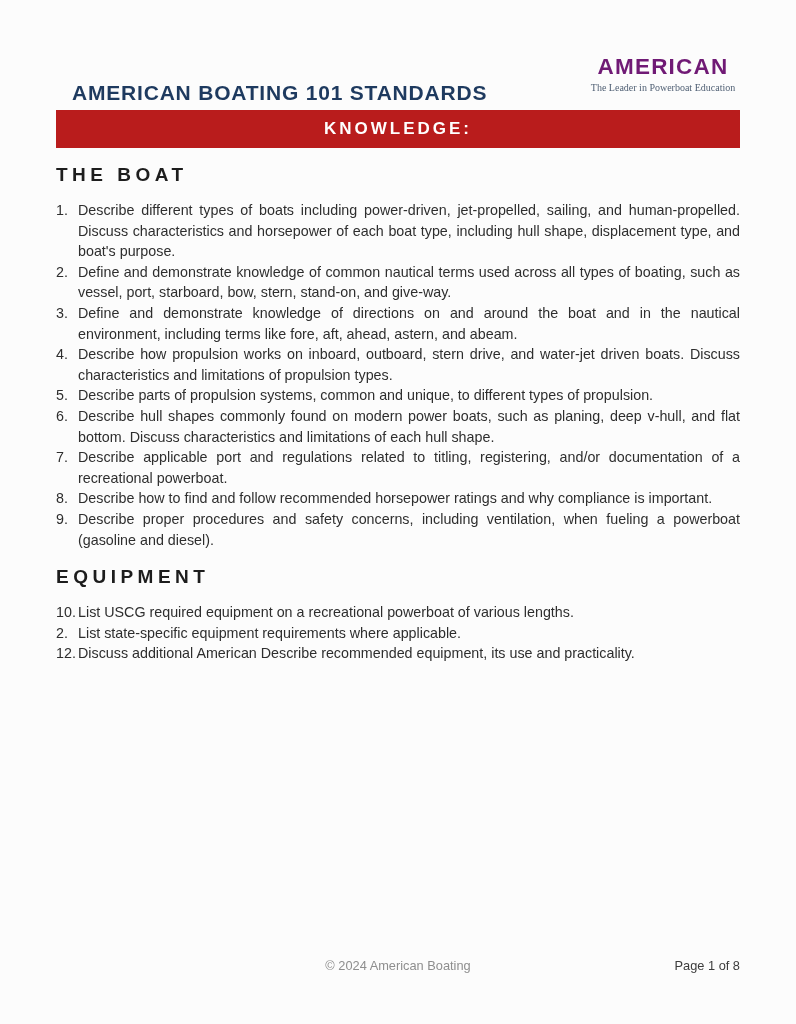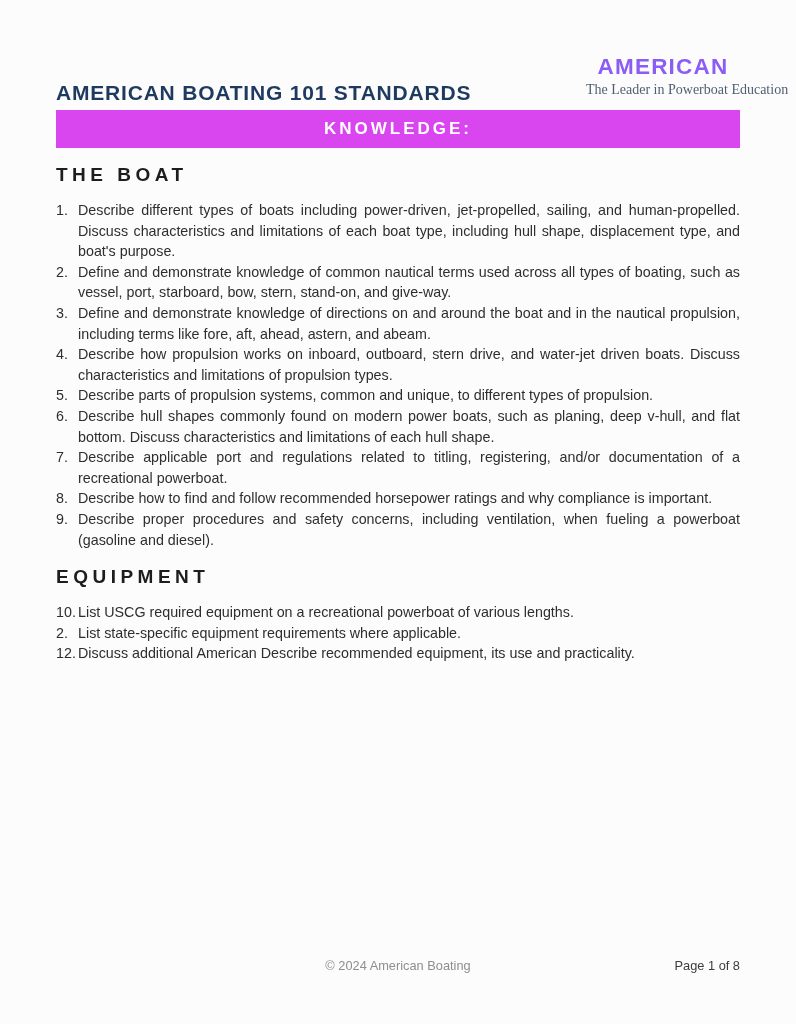--- a/index.html
+++ b/index.html
@@ -30,30 +30,31 @@
     align-items: flex-start;
     padding-top: 56px;
   }
   .doc-title {
     margin-top: 25px;
     font-size: 21px;
     font-weight: bold;
     color: #1e3a5f;
     letter-spacing: 0.8px;
     white-space: nowrap;
+    margin-left: 16px;
   }
   .logo {
     width: 154px;
     text-align: center;
     line-height: 1;
   }
   .logo-word1 {
     font-size: 22.5px;
     font-weight: bold;
-    color: #8b5cf6;
+    color: #701a75;
     letter-spacing: 1.2px;
   }
   .logo-word2-wrap {
     position: relative;
     margin-top: 1px;
   }
   .logo-word2 {
     font-size: 28px;
     font-weight: bold;
     color: #1b3a57;
@@ -63,29 +64,29 @@
     position: absolute;
     left: 0;
     top: 0;
     width: 100%;
     height: 100%;
     pointer-events: none;
   }
   .logo-tagline {
     margin-top: 4px;
     font-family: "Liberation Serif", serif;
-    font-size: 14px;
+    font-size: 10px;
     color: #4f5f73;
     white-space: nowrap;
   }
   
   .banner {
     margin-top: 5px;
     height: 38px;
-    background: #d946ef;
+    background: #b91c1c;
     display: flex;
     align-items: center;
     justify-content: center;
   }
   .banner-label {
     color: #ffffff;
     font-weight: bold;
     font-size: 17px;
     letter-spacing: 3px;
   }
@@ -151,29 +152,29 @@
     </div>
 
     <div class="banner">
       <span class="banner-label">KNOWLEDGE:</span>
     </div>
 
     <div class="section-heading">THE BOAT</div>
     <div class="list">
       <div class="item">
         <span class="num">1.</span>
-        <span class="txt">Describe different types of boats including power-driven, jet-propelled, sailing, and human-propelled. Discuss characteristics and limitations of each boat type, including hull shape, displacement type, and boat's purpose.</span>
+        <span class="txt">Describe different types of boats including power-driven, jet-propelled, sailing, and human-propelled. Discuss characteristics and horsepower of each boat type, including hull shape, displacement type, and boat's purpose.</span>
       </div>
       <div class="item">
         <span class="num">2.</span>
         <span class="txt">Define and demonstrate knowledge of common nautical terms used across all types of boating, such as vessel, port, starboard, bow, stern, stand-on, and give-way.</span>
       </div>
       <div class="item">
         <span class="num">3.</span>
-        <span class="txt">Define and demonstrate knowledge of directions on and around the boat and in the nautical propulsion, including terms like fore, aft, ahead, astern, and abeam.</span>
+        <span class="txt">Define and demonstrate knowledge of directions on and around the boat and in the nautical environment, including terms like fore, aft, ahead, astern, and abeam.</span>
       </div>
       <div class="item">
         <span class="num">4.</span>
         <span class="txt">Describe how propulsion works on inboard, outboard, stern drive, and water-jet driven boats. Discuss characteristics and limitations of propulsion types.</span>
       </div>
       <div class="item">
         <span class="num">5.</span>
         <span class="txt">Describe parts of propulsion systems, common and unique, to different types of propulsion.</span>
       </div>
       <div class="item">

